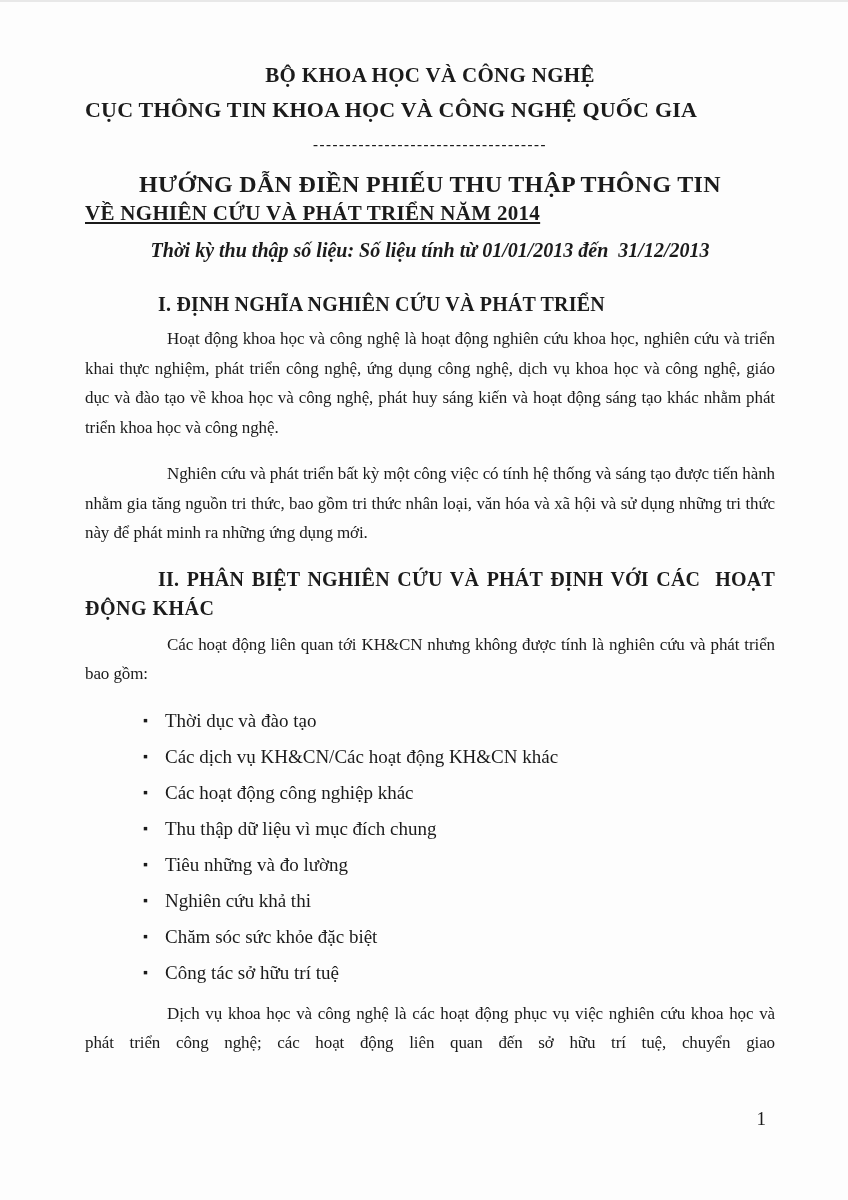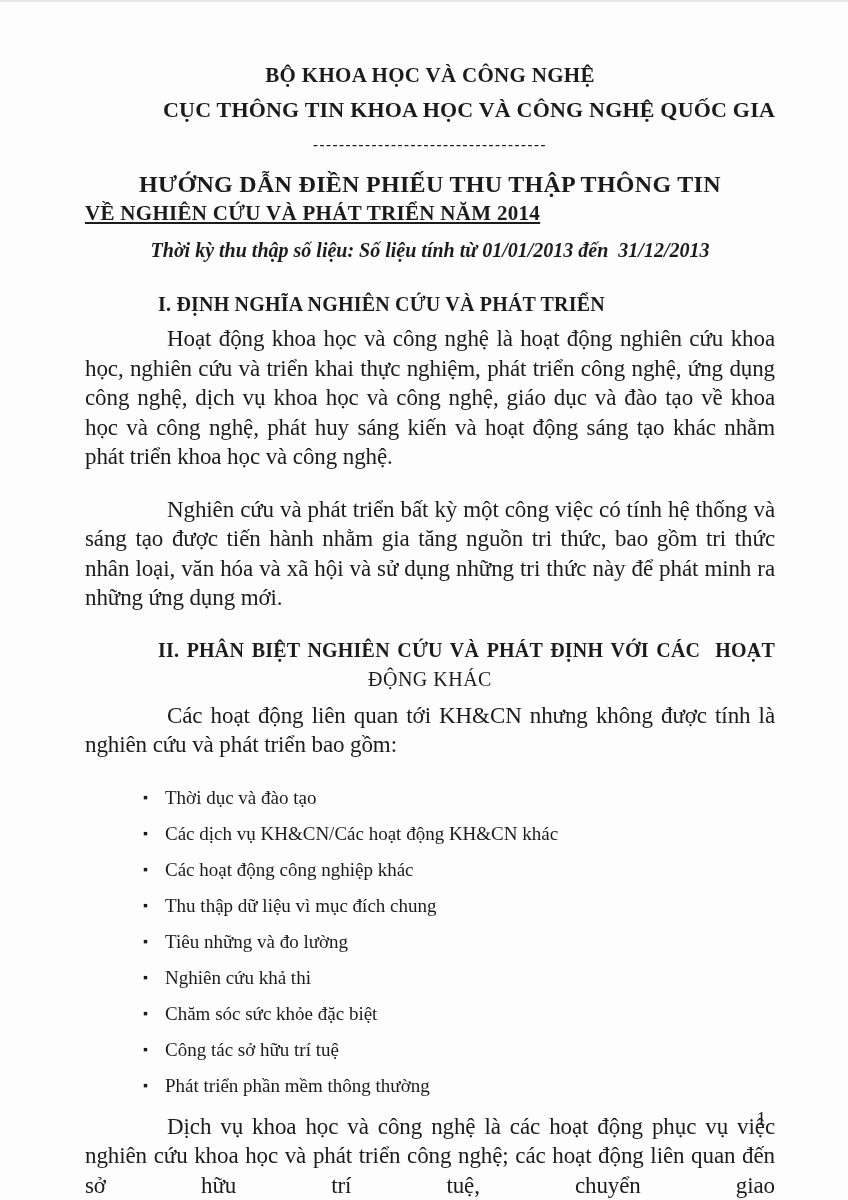--- a/index.html
+++ b/index.html
@@ -23,21 +23,21 @@
     width: 690px;
   }
   .org-line1 {
     text-align: center;
     font-weight: bold;
     font-size: 21px;
     line-height: 26px;
     letter-spacing: 0.3px;
   }
   .org-line2 {
-    text-align: right;
+    text-align: left;
     font-weight: bold;
     font-size: 22px;
     line-height: 28px;
     margin-top: 8px;
     letter-spacing: 0.2px;
   }
   .separator {
     text-align: center;
     font-size: 15px;
     line-height: 20px;
@@ -72,45 +72,44 @@
   }
   .sec1-heading {
     font-weight: bold;
     font-size: 20px;
     line-height: 28px;
     margin-top: 26px;
     padding-left: 73px;
     letter-spacing: 0.2px;
   }
   .para {
-    font-size: 23px;
+    font-size: 17px;
     line-height: 29.5px;
     text-align: justify;
     text-indent: 82px;
     margin-top: 7px;
     letter-spacing: -0.1px;
   }
   .para.first { margin-top: 6px; }
   .sec2-heading-line1 {
     font-weight: bold;
     font-size: 20px;
     line-height: 29px;
     margin-top: 5px;
     text-indent: 73px;
     text-align: justify;
     text-align-last: justify;
     white-space: pre-wrap;
     letter-spacing: 0.2px;
   }
   .sec2-heading-line2 {
-    font-weight: normal;
+    font-weight: bold;
     font-size: 20px;
     line-height: 29px;
     letter-spacing: 0.5px;
-    text-align: center;
   }
   .bullet-list {
     list-style: none;
     margin: 5px 0 0 0;
     padding: 0 0 0 80px;
   }
   .bullet-list li {
     position: relative;
     font-size: 19px;
     line-height: 29px;
@@ -161,21 +160,20 @@
 
     <ul class="bullet-list">
       <li><span class="blt"></span><span>Thời dục và đào tạo</span></li>
       <li><span class="blt"></span><span>Các dịch vụ KH&amp;CN/Các hoạt động KH&amp;CN khác</span></li>
       <li><span class="blt"></span><span>Các hoạt động công nghiệp khác</span></li>
       <li><span class="blt"></span><span>Thu thập dữ liệu vì mục đích chung</span></li>
       <li><span class="blt"></span><span>Tiêu những và đo lường</span></li>
       <li><span class="blt"></span><span>Nghiên cứu khả thi</span></li>
       <li><span class="blt"></span><span>Chăm sóc sức khỏe đặc biệt</span></li>
       <li><span class="blt"></span><span>Công tác sở hữu trí tuệ</span></li>
-      <li><span class="blt"></span><span>Phát triển phần mềm thông thường</span></li>
     </ul>
 
     <p class="para closing">Dịch vụ khoa học và công nghệ là các hoạt động phục vụ việc nghiên cứu khoa học và phát triển công nghệ; các hoạt động liên quan đến sở hữu trí tuệ, chuyển giao</p>
 
   </div>
 
   <div class="page-number">1</div>
 </div>
 
 </body></html>

